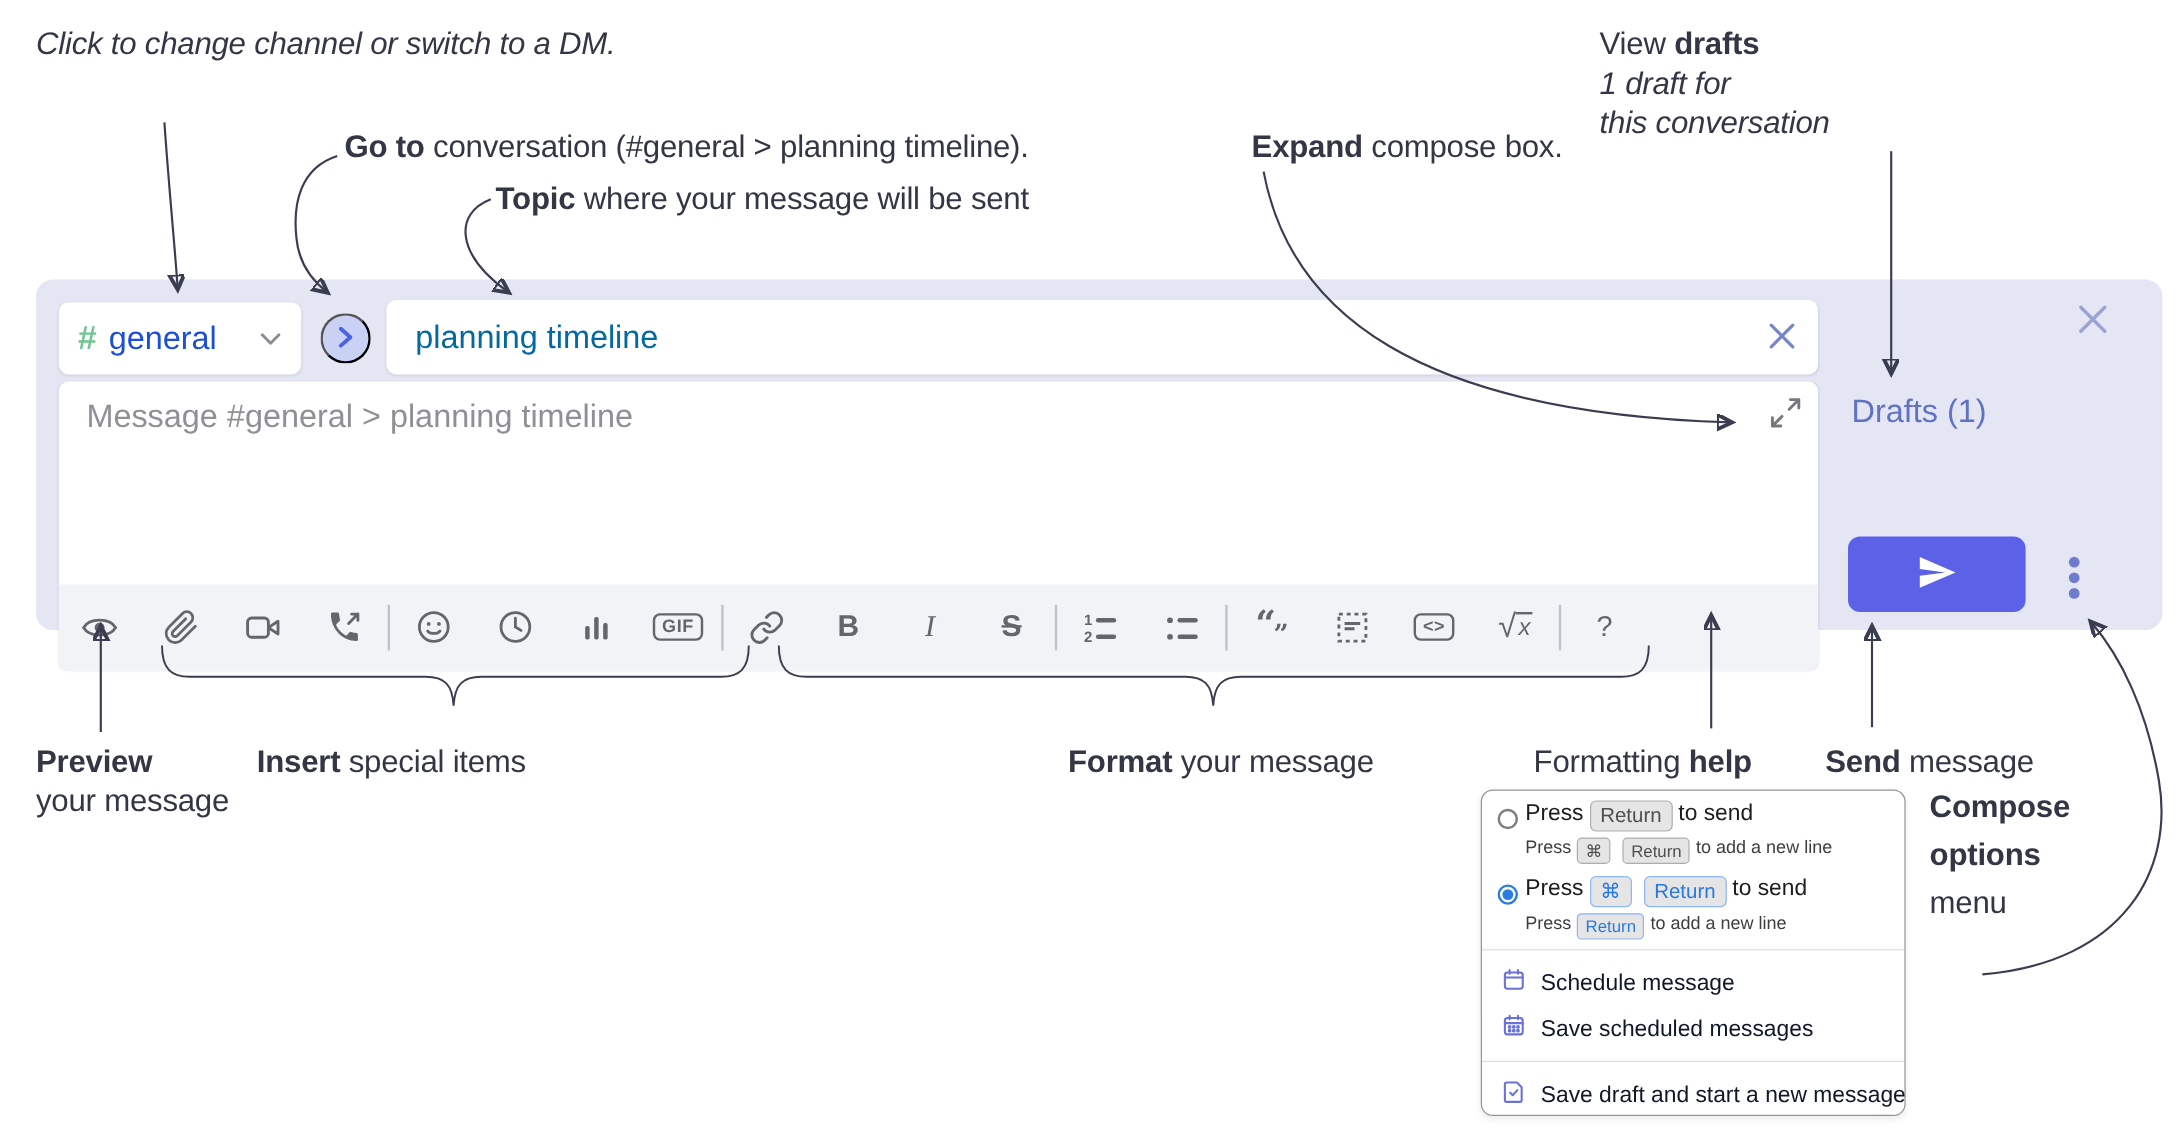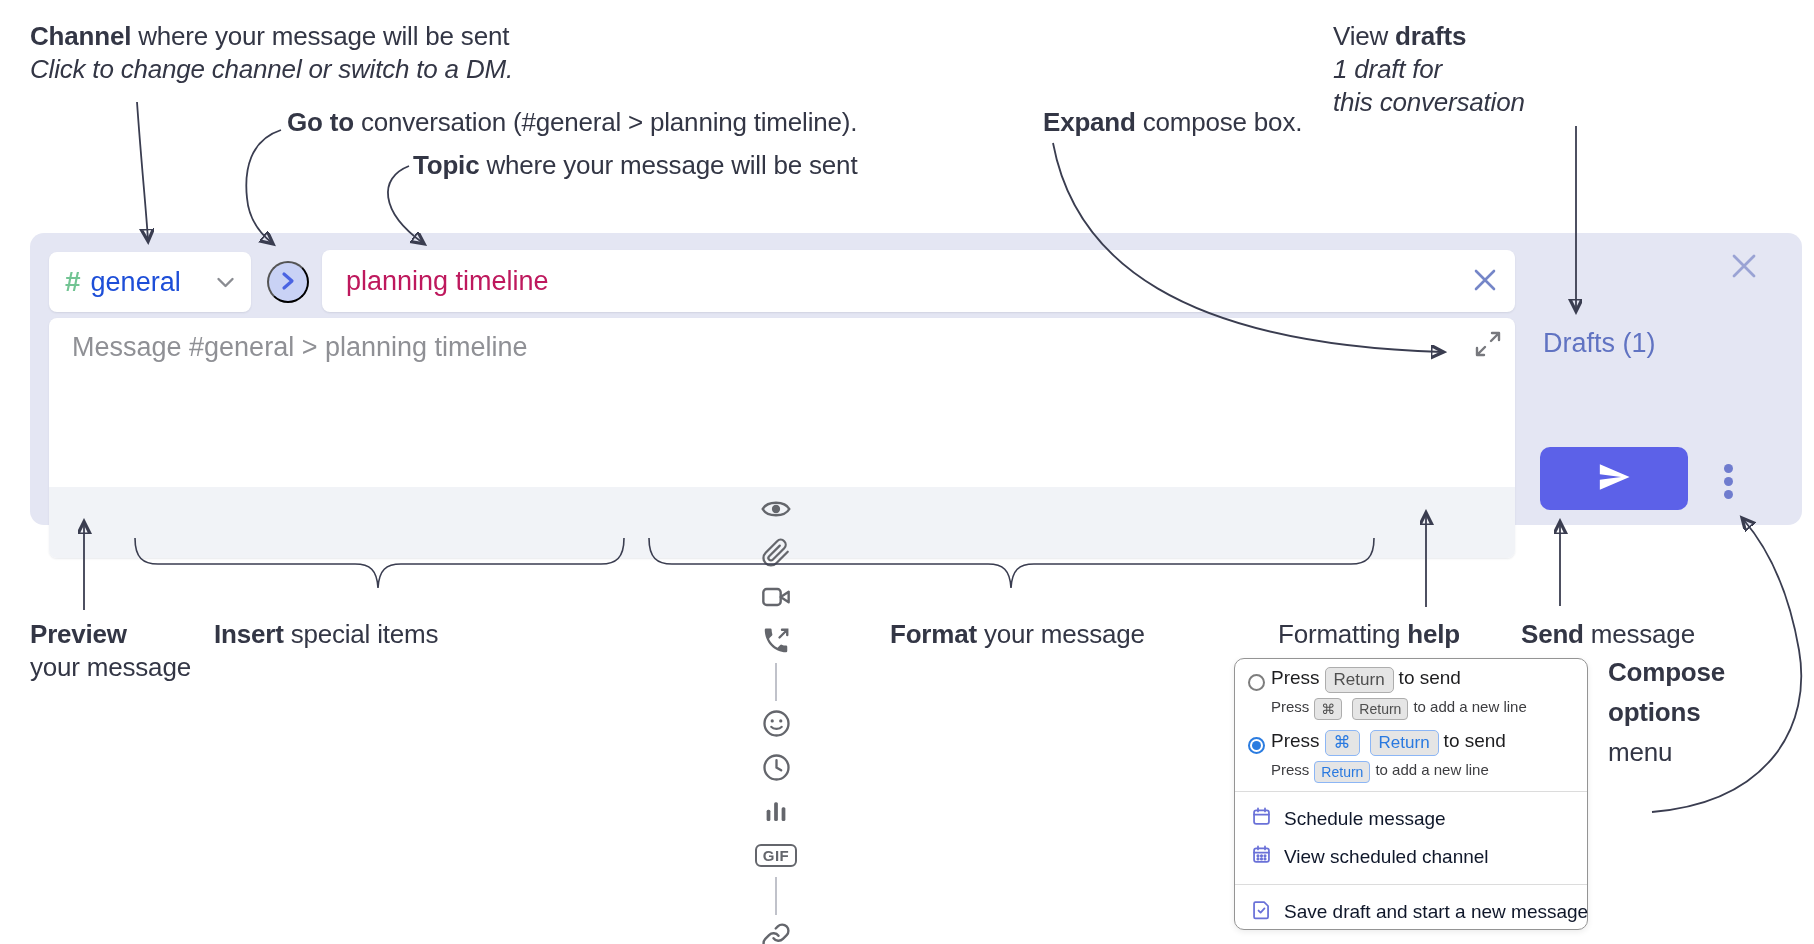--- a/index.html
+++ b/index.html
@@ -17,27 +17,27 @@
 
   
   #compose { position:absolute; left:30px; top:233px; width:1772px; height:292px; background:#e4e6f3; border-radius:14px; z-index:2; }
   .whitebox { background:#fff; border-radius:8px; box-shadow:0 1px 2px rgba(40,45,80,.10); }
   #channel-box { position:absolute; left:19px; top:19px; width:202px; height:60px; display:flex; align-items:center; padding:0 16px; cursor:pointer; }
   #channel-box .hash { color:#72c493; font-weight:700; font-size:28px; margin-right:10px; }
   #channel-box .chan-name { font-size:27px; color:#1d4ed8; }
   #channel-box .chev { margin-left:auto; display:flex; }
   #goto-circle { position:absolute; left:237px; top:28px; width:42px; height:42px; border-radius:50%; background:#c9d2f5; display:flex; align-items:center; justify-content:center; }
   #topic-box { position:absolute; left:292px; top:17px; width:1193px; height:62px; display:flex; align-items:center; }
-  #topic-box input { border:none; outline:none; flex:1; font-family:inherit; font-size:27px; color:#be185d; padding:0 0 0 24px; background:transparent; }
+  #topic-box input { border:none; outline:none; flex:1; font-family:inherit; font-size:27px; color:#0369a1; padding:0 0 0 24px; background:transparent; }
   #topic-clear { width:44px; height:44px; border:none; background:transparent; display:flex; align-items:center; justify-content:center; cursor:pointer; margin-right:8px; }
 
   #message-box { position:absolute; left:19px; top:85px; width:1466px; height:240px; position:absolute; }
   #msg-placeholder { position:absolute; left:23px; top:14px; font-size:27px; color:#8f9095; }
   #expand-btn { position:absolute; right:12px; top:12px; width:30px; height:30px; border:none; background:transparent; cursor:pointer; padding:0; }
-  #toolbar { position:absolute; left:0; bottom:0; width:100%; height:71px; background:#f1f3f7; border-radius:0 0 8px 8px; display:flex; align-items:center; padding-left:12px;flex-direction:column; }
+  #toolbar { position:absolute; left:0; bottom:0; width:100%; height:71px; background:#f1f3f7; border-radius:0 0 8px 8px; display:flex; align-items:center; padding-left:12px; }
   .tbtn { width:44px; height:44px; margin-right:24px; border:none; background:transparent; display:flex; align-items:center; justify-content:center; color:#64666c; cursor:pointer; flex:0 0 auto; }
   .tsep { width:2px; height:38px; background:#c0c2ca; margin:0 14px 0 -10px; flex:0 0 auto; }
   .tbtn svg { display:block; }
   .txt-icon { font-size:25px; color:#64666c; }
   .badge-icon { border:2.2px solid #64666c; border-radius:6px; padding:1px 6px; font-size:15px; font-weight:700; color:#64666c; letter-spacing:.5px; }
   .quote-icon { font-family:"DejaVu Serif", serif; font-weight:700; font-size:30px; color:#64666c; letter-spacing:-2px; }
   .quote-icon .lo { font-size:22px; vertical-align:-6px; }
   .math-icon .rad { font-size:27px; color:#64666c; }
   .math-icon .mx { font-style:italic; font-size:20px; color:#64666c; border-top:2.2px solid #64666c; padding:0 2px; }
 
@@ -79,21 +79,20 @@
     <path d="M 1576 126 L 1576 310" marker-end="url(#arr)"></path>
     <path d="M 84 610 L 84 523" marker-end="url(#arr)"></path>
     <path d="M 1426 607 L 1426 514" marker-end="url(#arr)"></path>
     <path d="M 1560 606 L 1560 523" marker-end="url(#arr)"></path>
     <path d="M 1652 812 C 1770 802, 1812 725, 1799 650 C 1789 592, 1768 548, 1743 519" marker-end="url(#arr)"></path>
     <path class="brace" d="M 135 538 C 135 558, 143 564, 158 564 L 355 564 C 370 564, 377 570, 378 588 C 379 570, 386 564, 401 564 L 601 564 C 616 564, 624 558, 624 538"></path>
     <path class="brace" d="M 649 538 C 649 558, 657 564, 672 564 L 988 564 C 1003 564, 1010 570, 1011 588 C 1012 570, 1019 564, 1034 564 L 1351 564 C 1366 564, 1374 558, 1374 538"></path>
   </svg>
 
   <div class="note" style="left:30px; top:20px;">
-    <div><b>Channel</b><span> where your message will be sent</span></div>
     <div class="it">Click to change channel or switch to a DM.</div>
   </div>
   <div class="note" style="left:287px; top:106px;">
     <b>Go to</b><span> conversation (#general &gt; planning timeline).</span>
   </div>
   <div class="note" style="left:413px; top:149px;">
     <b>Topic</b><span> where your message will be sent</span>
   </div>
   <div class="note" style="left:1043px; top:106px;">
     <b>Expand</b><span> compose box.</span>
@@ -366,21 +365,21 @@
             <rect x="3.5" y="5" width="17" height="15.5" rx="2.5"></rect>
             <path d="M3.5 9.8 H20.5 M8 2.8 V6.2 M16 2.8 V6.2"></path>
             <circle cx="8" cy="13.5" r="0.8" fill="#6a71d8"></circle>
             <circle cx="12" cy="13.5" r="0.8" fill="#6a71d8"></circle>
             <circle cx="16" cy="13.5" r="0.8" fill="#6a71d8"></circle>
             <circle cx="8" cy="17" r="0.8" fill="#6a71d8"></circle>
             <circle cx="12" cy="17" r="0.8" fill="#6a71d8"></circle>
             <circle cx="16" cy="17" r="0.8" fill="#6a71d8"></circle>
           </svg>
       </span>
-      <span>View scheduled channel</span>
+      <span>Save scheduled messages</span>
     </div>
 
     <div class="mdivider" style="top:225px;"></div>
 
     <div class="mitem" style="top:240px;">
       <span>
         <svg width="21" height="21" viewBox="0 0 24 24" stroke="#6a71d8" stroke-width="2" fill="none" stroke-linecap="round" stroke-linejoin="round">
             <path d="M5 3.5 h10 l4.5 4.5 v12.5 a1.5 1.5 0 0 1 -1.5 1.5 h-13 a1.5 1.5 0 0 1 -1.5 -1.5 v-15.5 a1.5 1.5 0 0 1 1.5 -1.5 z"></path>
             <path d="M8.6 13.2 l2.4 2.4 4.4 -4.8"></path>
           </svg>

